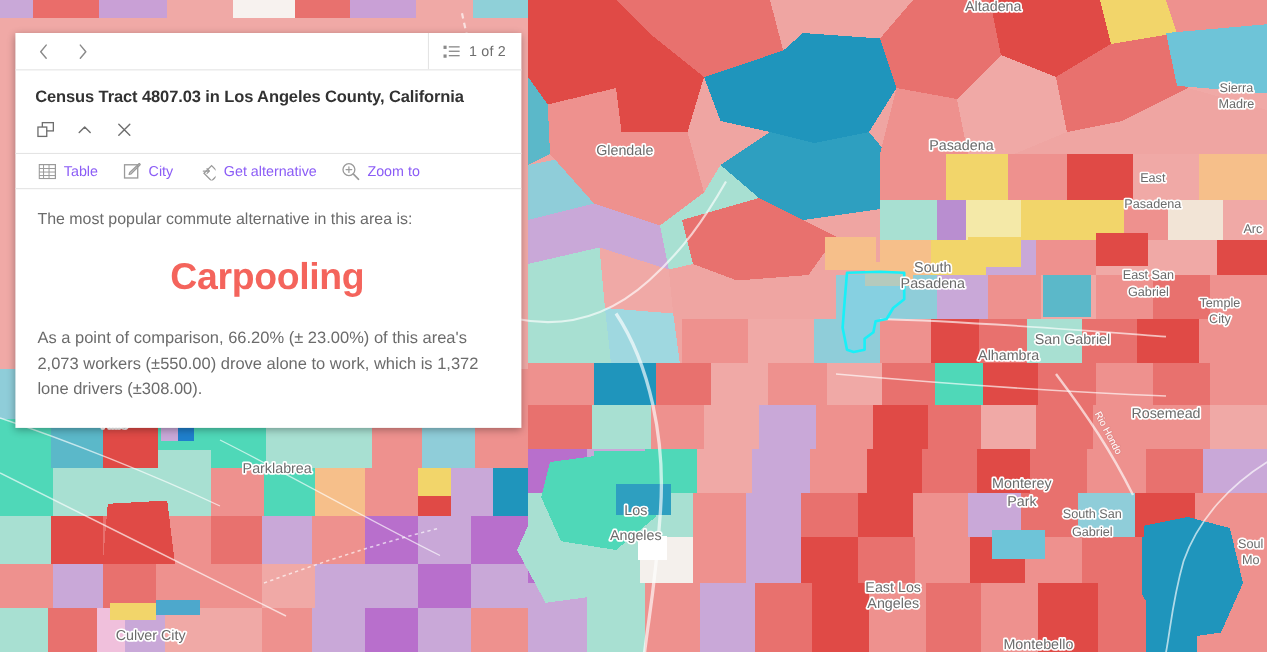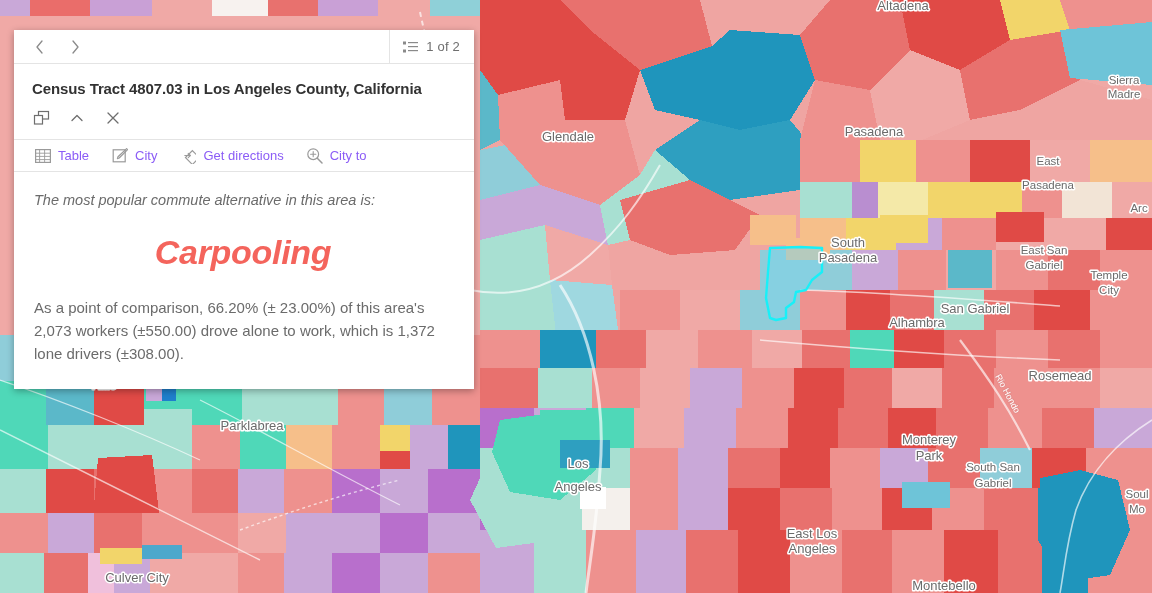--- a/index.html
+++ b/index.html
@@ -67,24 +67,24 @@
     padding:7px 0 7px 20px;border-bottom:1px solid #e4e4e4;
   }
   .tool{
     display:flex;align-items:center;gap:7px;
     color:#8b5cf6;font-size:13px;cursor:pointer;
     margin-right:22px;
   }
   .tool .tico{width:17px;height:17px;display:flex;align-items:center;justify-content:center;color:#9a9a9a;}
 
   .pop-body{padding:18px 22px 24px 20px;}
-  .intro{font-size:14.5px;color:#6b6b6b;line-height:1.4;font-style:italic;}
+  .intro{font-size:14.5px;color:#6b6b6b;line-height:1.4;}
   .bigval{
     text-align:center;font-size:34px;font-weight:bold;
-    color:#f4645c;margin:22px 0 24px 0;letter-spacing:-.3px;font-style:italic;
+    color:#f4645c;margin:22px 0 24px 0;letter-spacing:-.3px;
   }
   .detail{font-size:15px;color:#6b6b6b;line-height:1.55;}
 </style>
 </head>
 <body>
 
 <div id="stage">
 
   <div id="map">
   <svg viewBox="0 0 1152 593" xmlns="http://www.w3.org/2000/svg">
@@ -499,32 +499,32 @@
         <span>City</span>
       </div>
 
       <div class="tool">
         <span class="tico">
           <svg width="17" height="17" viewBox="0 0 17 17">
             <rect x="8.5" y="1.6" width="9.8" height="9.8" fill="none" stroke="#9a9a9a" stroke-width="1.2" transform="rotate(45 8.5 8.5)"></rect>
             <path d="M5.8 8.5 H11.2 M9.2 6.4 L11.4 8.5 L9.2 10.6" fill="none" stroke="#9a9a9a" stroke-width="1.1" stroke-linecap="round" stroke-linejoin="round"></path>
           </svg>
         </span>
-        <span>Get directions</span>
+        <span>Get alternative</span>
       </div>
 
       <div class="tool">
         <span class="tico">
           <svg width="17" height="17" viewBox="0 0 17 17">
             <circle cx="7.2" cy="7.2" r="5.4" fill="none" stroke="#9a9a9a" stroke-width="1.2"></circle>
             <path d="M7.2 4.6 V9.8 M4.6 7.2 H9.8" stroke="#9a9a9a" stroke-width="1.1" stroke-linecap="round"></path>
             <path d="M11.3 11.3 L16 16" stroke="#9a9a9a" stroke-width="1.5" stroke-linecap="round"></path>
           </svg>
         </span>
-        <span>City to</span>
+        <span>Zoom to</span>
       </div>
     </div>
 
     <div class="pop-body">
       <div class="intro">The most popular commute alternative in this area is:</div>
       <div class="bigval" style="color: rgb(244, 100, 92);">Carpooling</div>
       <div class="detail">As a point of comparison, 66.20% (± 23.00%) of this area's 2,073 workers (±550.00) drove alone to work, which is 1,372 lone drivers (±308.00).</div>
     </div>
   </div>
 

